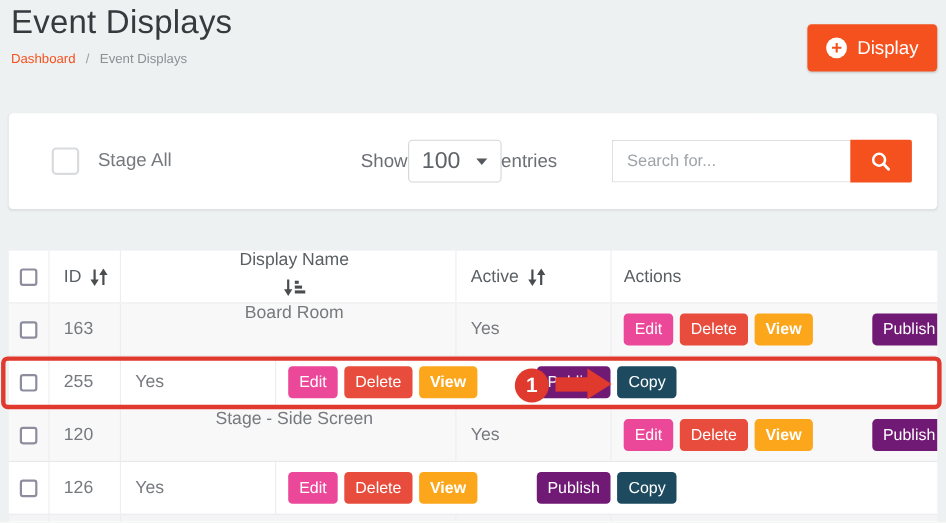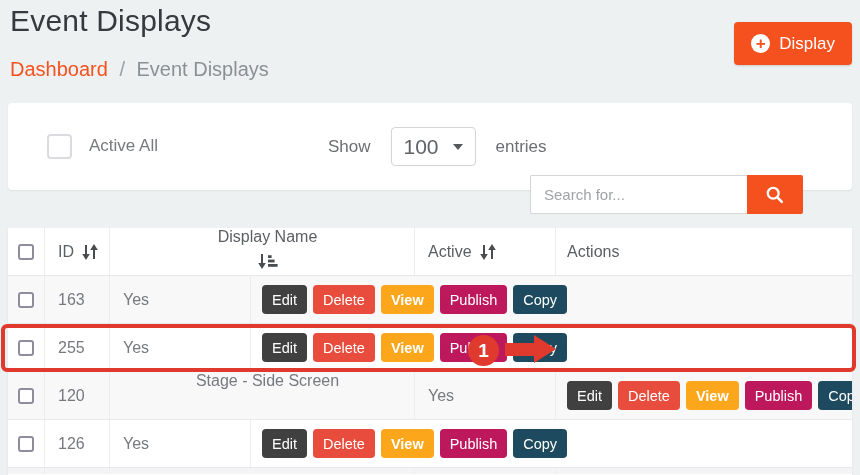--- a/index.html
+++ b/index.html
@@ -8,21 +8,21 @@
     position:relative; overflow:hidden;
     background:#eef1f2;
     font-family:"Liberation Sans", sans-serif;
     color:#737478;
   }
   
   .page-title {
     position:absolute; left:10px; top:4px;
     font-size:30px; font-weight:500; color:#36393d; letter-spacing:0.2px;
   }
-  .breadcrumb { position:absolute; left:10px; top:58px; font-size:20px; color:#8b9095; }
+  .breadcrumb { position:absolute; left:10px; top:46px; font-size:12px; color:#8b9095; }
   .breadcrumb a { color:#f4511e; text-decoration:none; cursor:pointer; }
   .breadcrumb .sep { margin:0 6px; color:#9aa0a5; }
   .display-btn {
     position:absolute; right:8px; top:22px; height:43px;
     background:#f4511e; color:#fff; border:none; border-radius:4px;
     font-family:inherit; font-size:17px; padding:0 17px;
     display:flex; align-items:center; gap:9px; cursor:pointer;
     box-shadow:0 1px 2px rgba(0,0,0,.15);
   }
   .plus-circle {
@@ -38,32 +38,32 @@
   .cb {
     display:inline-block; background:#fff; cursor:pointer;
   }
   .cb.big {
     position:absolute; left:39px; top:31px; width:25px; height:25px;
     border:2px solid #d9dbde; border-radius:4px;
   }
   .select-all-label { position:absolute; left:81px; top:33px; font-size:17px; color:#76797d; }
   .show-group {
     position:absolute; left:320px; top:0; height:87px;
-    display:flex; align-items:center; gap:20px; font-size:17px; color:#6b6f73;
+    display:flex; align-items:center; gap:0; font-size:17px; color:#6b6f73;
   }
   .page-size-select {
     width:85px; height:39px; border:1px solid #d4d5d7; border-radius:4px;
     display:flex; align-items:center; justify-content:center; gap:14px;
     font-size:21px; color:#5f6368; cursor:pointer; background:#fff;
   }
   .caret-down {
     width:0; height:0; border-left:5px solid transparent;
     border-right:5px solid transparent; border-top:6px solid #55585c;
   }
-  .search-group { position:absolute; right:49px; top:24px; display:flex;margin-top:48px; }
+  .search-group { position:absolute; right:23px; top:24px; display:flex; }
   .search-input {
     width:217px; height:39px; border:1px solid #d4d5d7; border-right:none;
     border-radius:2px 0 0 2px; padding:0 13px; font-family:inherit;
     font-size:15px; color:#555; outline:none;
   }
   .search-input::placeholder { color:#9fa3a7; }
   .search-btn {
     width:56px; height:39px; background:#f4511e; border:none; border-radius:0 2px 2px 0;
     display:flex; align-items:center; justify-content:center; cursor:pointer;
   }
@@ -88,24 +88,24 @@
   .th { color:#5a5f63; gap:7px; }
   .td { color:#76797e; }
   .cb.row-cb { width:16px; height:16px; border:2px solid #8d8d9e; border-radius:3px; }
   .sort-svg { display:inline-block; }
   
   .abtn {
     height:29px; padding:0 10px; margin-right:6px; border:none; border-radius:4px;
     color:#fff; font-family:inherit; font-size:14.5px; cursor:pointer;
     display:inline-flex; align-items:center;
   }
-  .abtn.edit    { background:#404040; }
+  .abtn.edit    { background:#ec4899; }
   .abtn.delete  { background:#e74c3c; }
   .abtn.view    { background:#fba61b;font-weight:bold; }
-  .abtn.publish { background:#be185d; }
+  .abtn.publish { background:#701a75;margin-left:48px; }
   .abtn.copy    { background:#1d4a5e; }
   
   .ann { position:absolute; pointer-events:none; z-index:20; }
   .ann-rect {
     left:1px; top:324px; width:855px; height:48px;
     border:4px solid #e0392d; border-radius:6px;
   }
   .ann-circle {
     left:468px; top:335px; width:31px; height:31px;
     background:#e0392d; border-radius:50%;
@@ -130,21 +130,21 @@
   <span>Event Displays</span>
 </div>
 
 <button class="display-btn">
   <span class="plus-circle">+</span>
   <span>Display</span>
 </button>
 
 <div class="toolbar">
   <span class="cb big"></span>
-  <span class="select-all-label">Active All</span>
+  <span class="select-all-label">Stage All</span>
 
   <div class="show-group">
     <span>Show</span>
     <div class="page-size-select">
       <span>100</span>
       <span class="caret-down"></span>
     </div>
     <span>entries</span>
   </div>
 
@@ -191,20 +191,21 @@
     <div class="th col-actions">
       <span>Actions</span>
     </div>
   </div>
 
   <div class="tr stripe">
     <div class="td col-check">
         <span class="cb row-cb"></span>
       </div>
     <div class="td col-id">163</div>
+    <div class="td col-name">Board Room</div>
     <div class="td col-active">Yes</div>
     <div class="td col-actions">
       <button class="abtn edit">Edit</button>
       <button class="abtn delete">Delete</button>
       <button class="abtn view">View</button>
       <button class="abtn publish">Publish</button>
       <button class="abtn copy">Copy</button>
     </div>
   </div>
 

